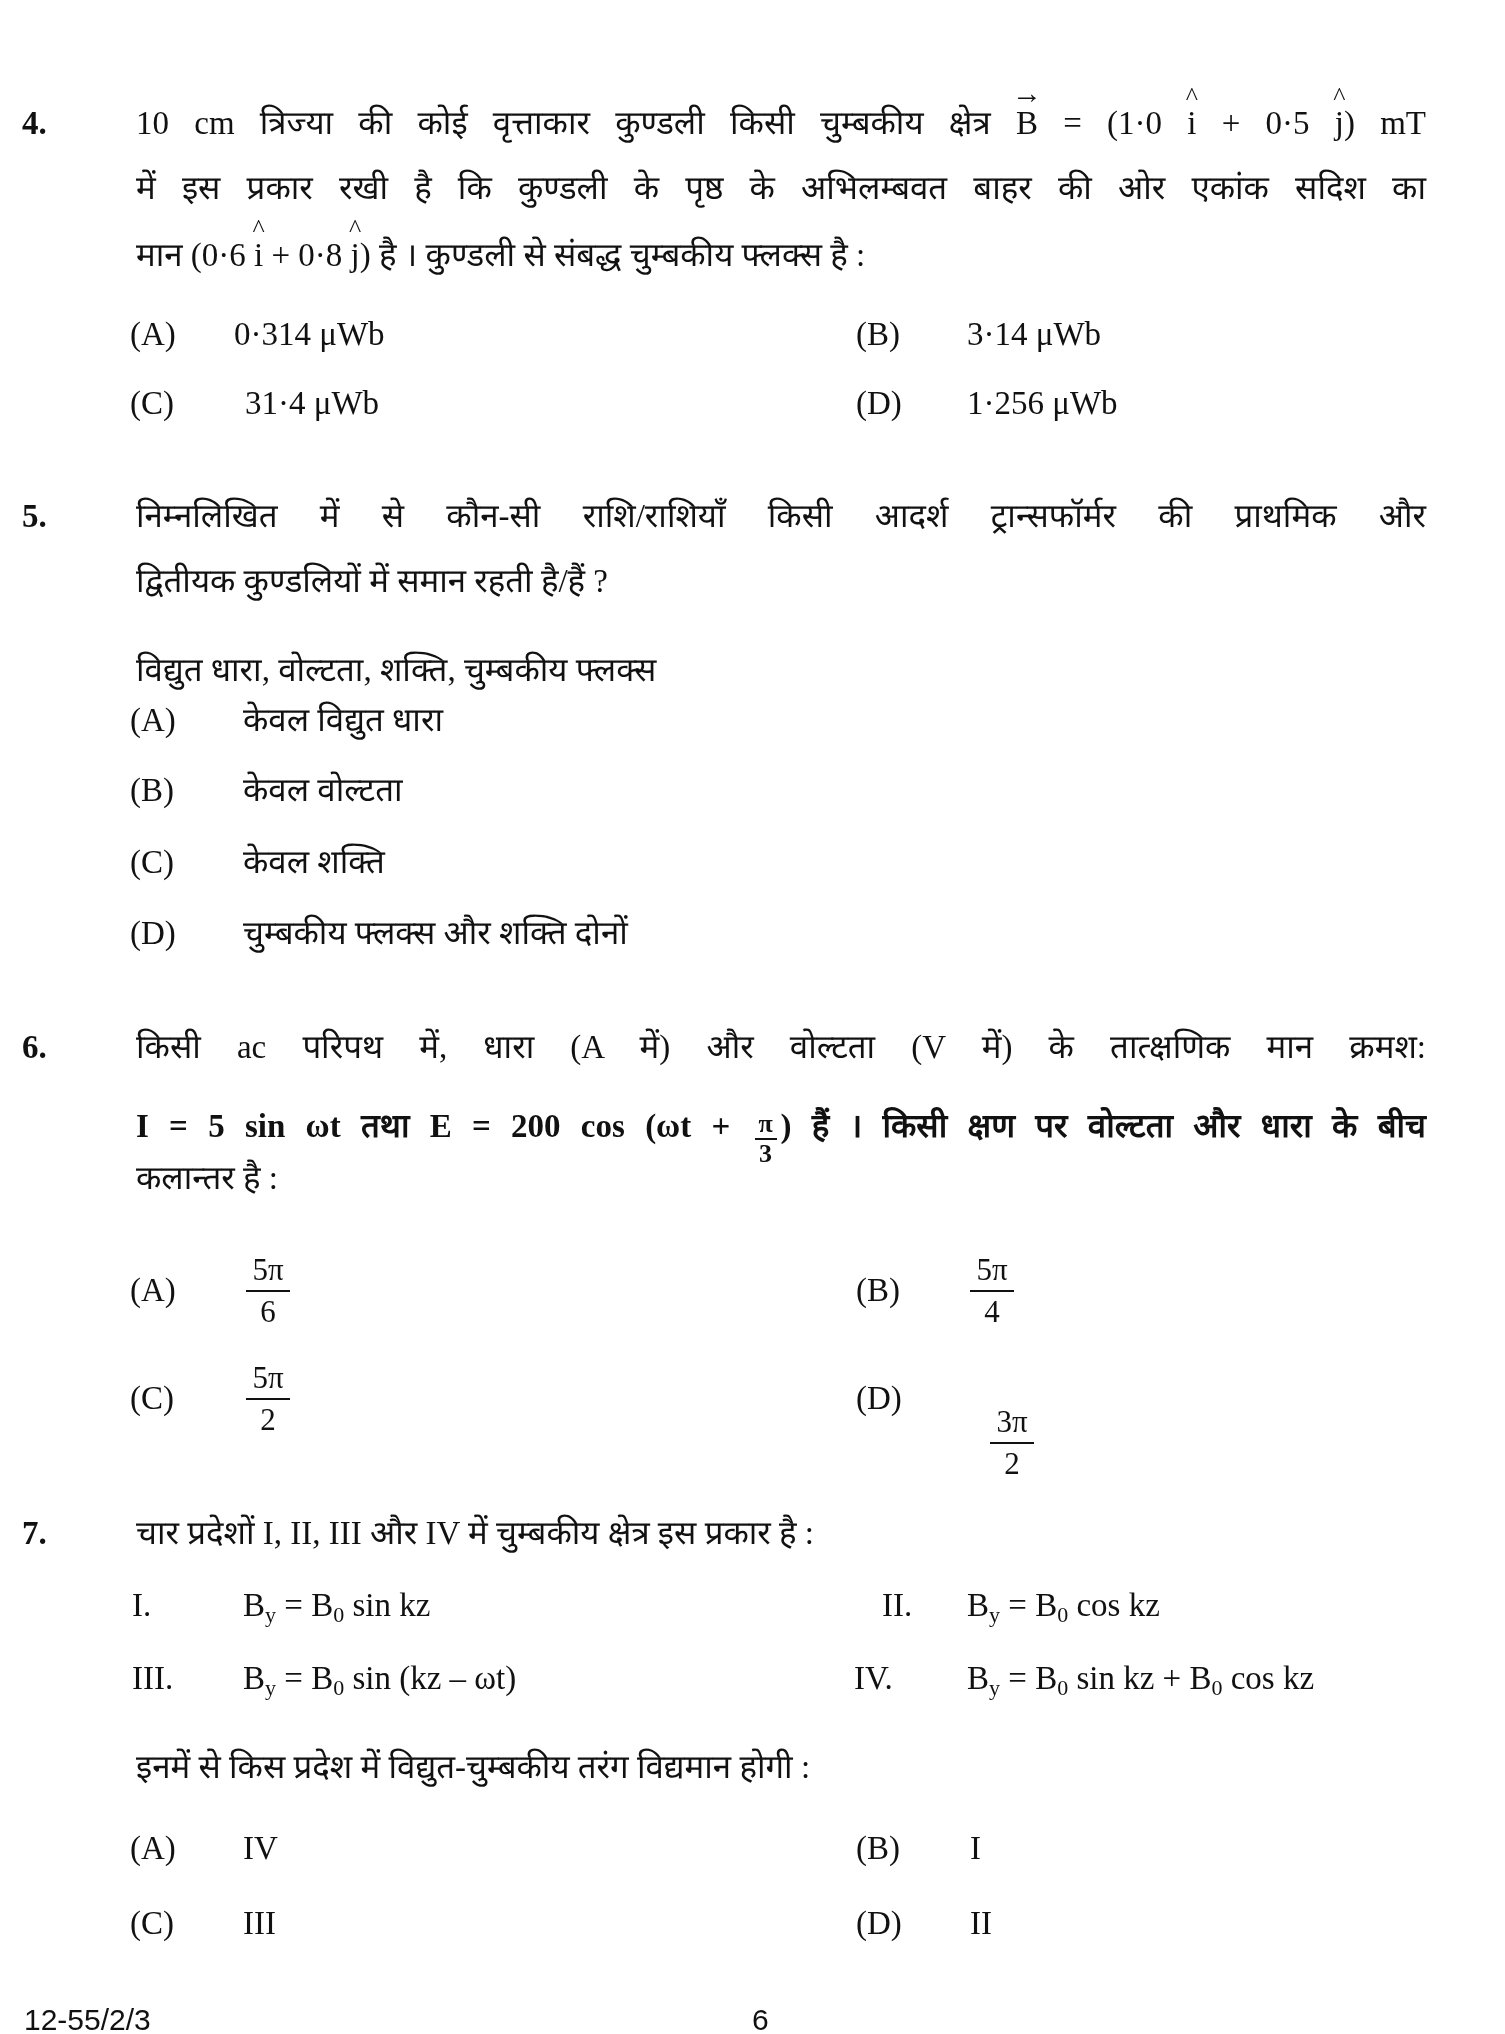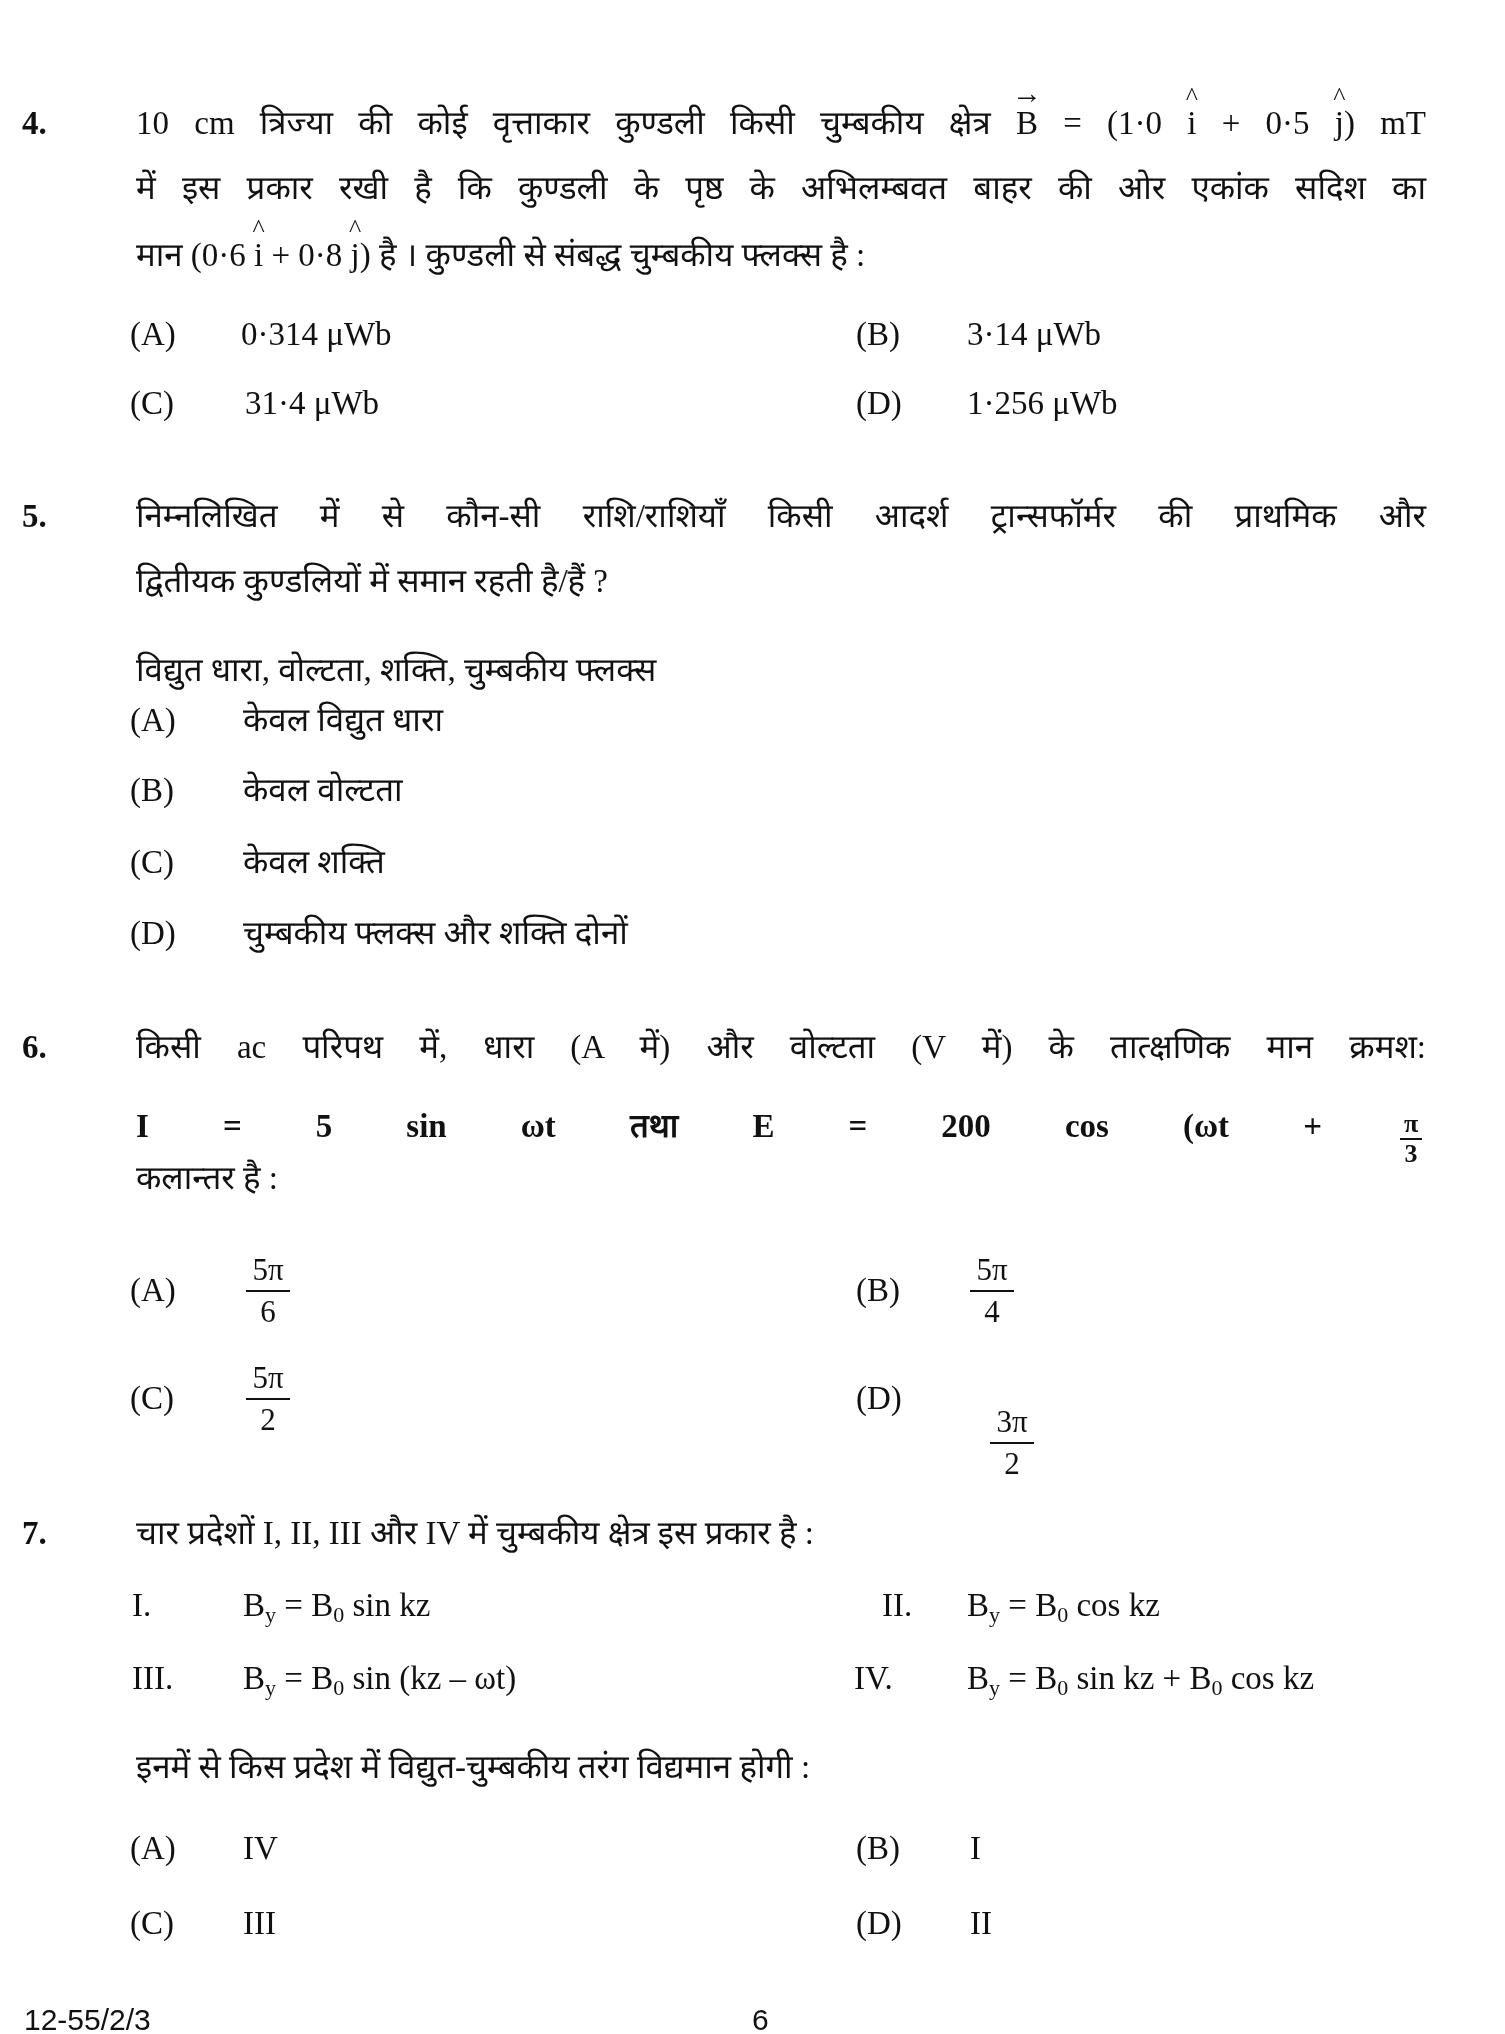--- a/index.html
+++ b/index.html
@@ -30,21 +30,21 @@
   <div class="line" style="top:101px;">
     <span>10 cm त्रिज्या की कोई वृत्ताकार कुण्डली किसी चुम्बकीय क्षेत्र </span><span class="vec"><span>B</span></span><span> = (1·0 </span><span class="hat"><span>i</span></span><span> + 0·5 </span><span class="hat"><span>j</span></span><span>) mT</span>
   </div>
   <div class="line" style="top:166px;">में इस प्रकार रखी है कि कुण्डली के पृष्ठ के अभिलम्बवत बाहर की ओर एकांक सदिश का</div>
   <div class="line last" style="top:233px;">
     <span>मान (0·6 </span><span class="hat"><span>i</span></span><span> + 0·8 </span><span class="hat"><span>j</span></span><span>) है । कुण्डली से संबद्ध चुम्बकीय फ्लक्स है :</span>
   </div>
 
   <div>
     <span class="opt-label" style="left:130px; top:312px;">(A)</span>
-    <span class="opt-val" style="left:241px; top:312px;">0·314 μWb</span>
+    <span class="opt-val" style="left:234px; top:312px;">0·314 μWb</span>
   </div>
   <div>
     <span class="opt-label" style="left:856px; top:312px;">(B)</span>
     <span class="opt-val" style="left:967px; top:312px;">3·14 μWb</span>
   </div>
   <div>
     <span class="opt-label" style="left:130px; top:381px;">(C)</span>
     <span class="opt-val" style="left:245px; top:381px;">31·4 μWb</span>
   </div>
   <div>
@@ -78,21 +78,21 @@
 </div>
 
 <div>
   <div class="qnum" style="top:1025px;">6.</div>
   <div class="line" style="top:1025px;">किसी ac परिपथ में, धारा (A में) और वोल्टता (V में) के तात्क्षणिक मान क्रमश:</div>
   <div class="line" style="top:1101px;font-weight:bold;">
     <span>I = 5 sin ωt तथा E = 200 cos (ωt + </span><span class="inline-frac">
         <span>π</span>
         <span class="bar"></span>
         <span>3</span>
-      </span>
+      </span><span>) हैं । किसी क्षण पर वोल्टता और धारा के बीच</span>
   </div>
   <div class="line last" style="top:1156px;">कलान्तर है :</div>
 
   <div>
     <span class="opt-label" style="left:130px; top:1268px;">(A)</span>
     <div class="frac" style="left:246px; top:1252px;">
       <span>5π</span>
         <span class="bar"></span>
         <span>6</span>
     </div>

